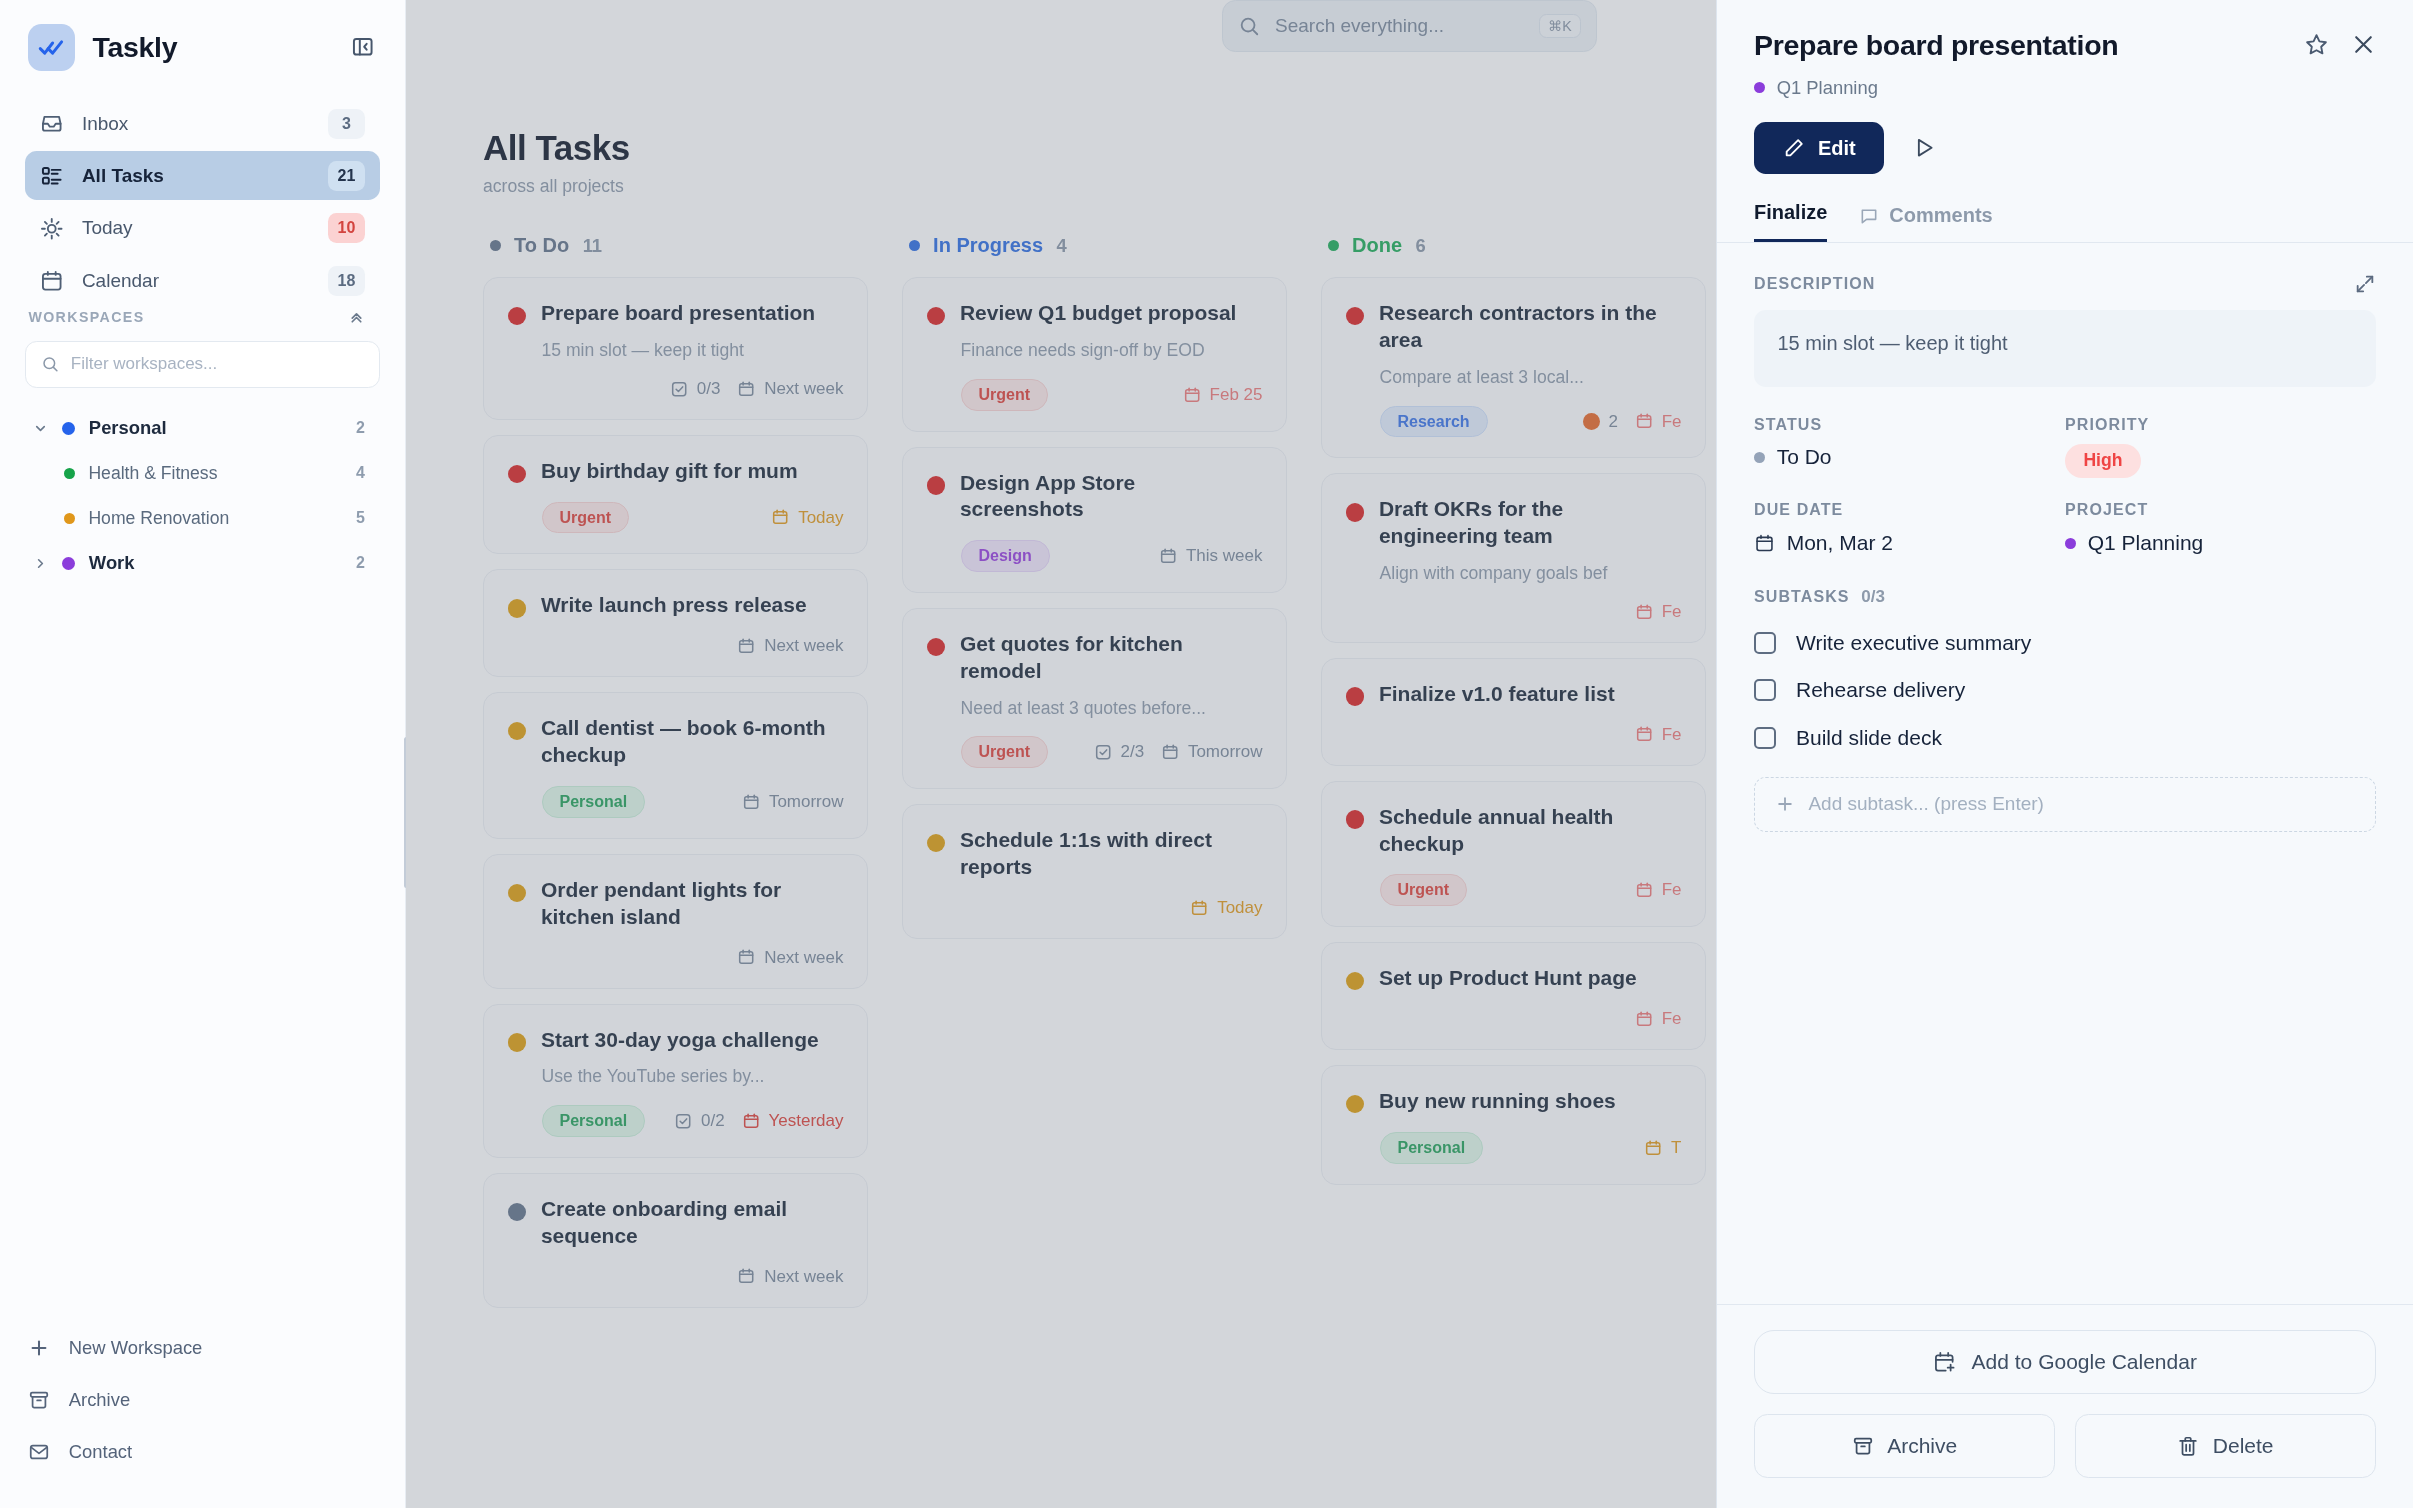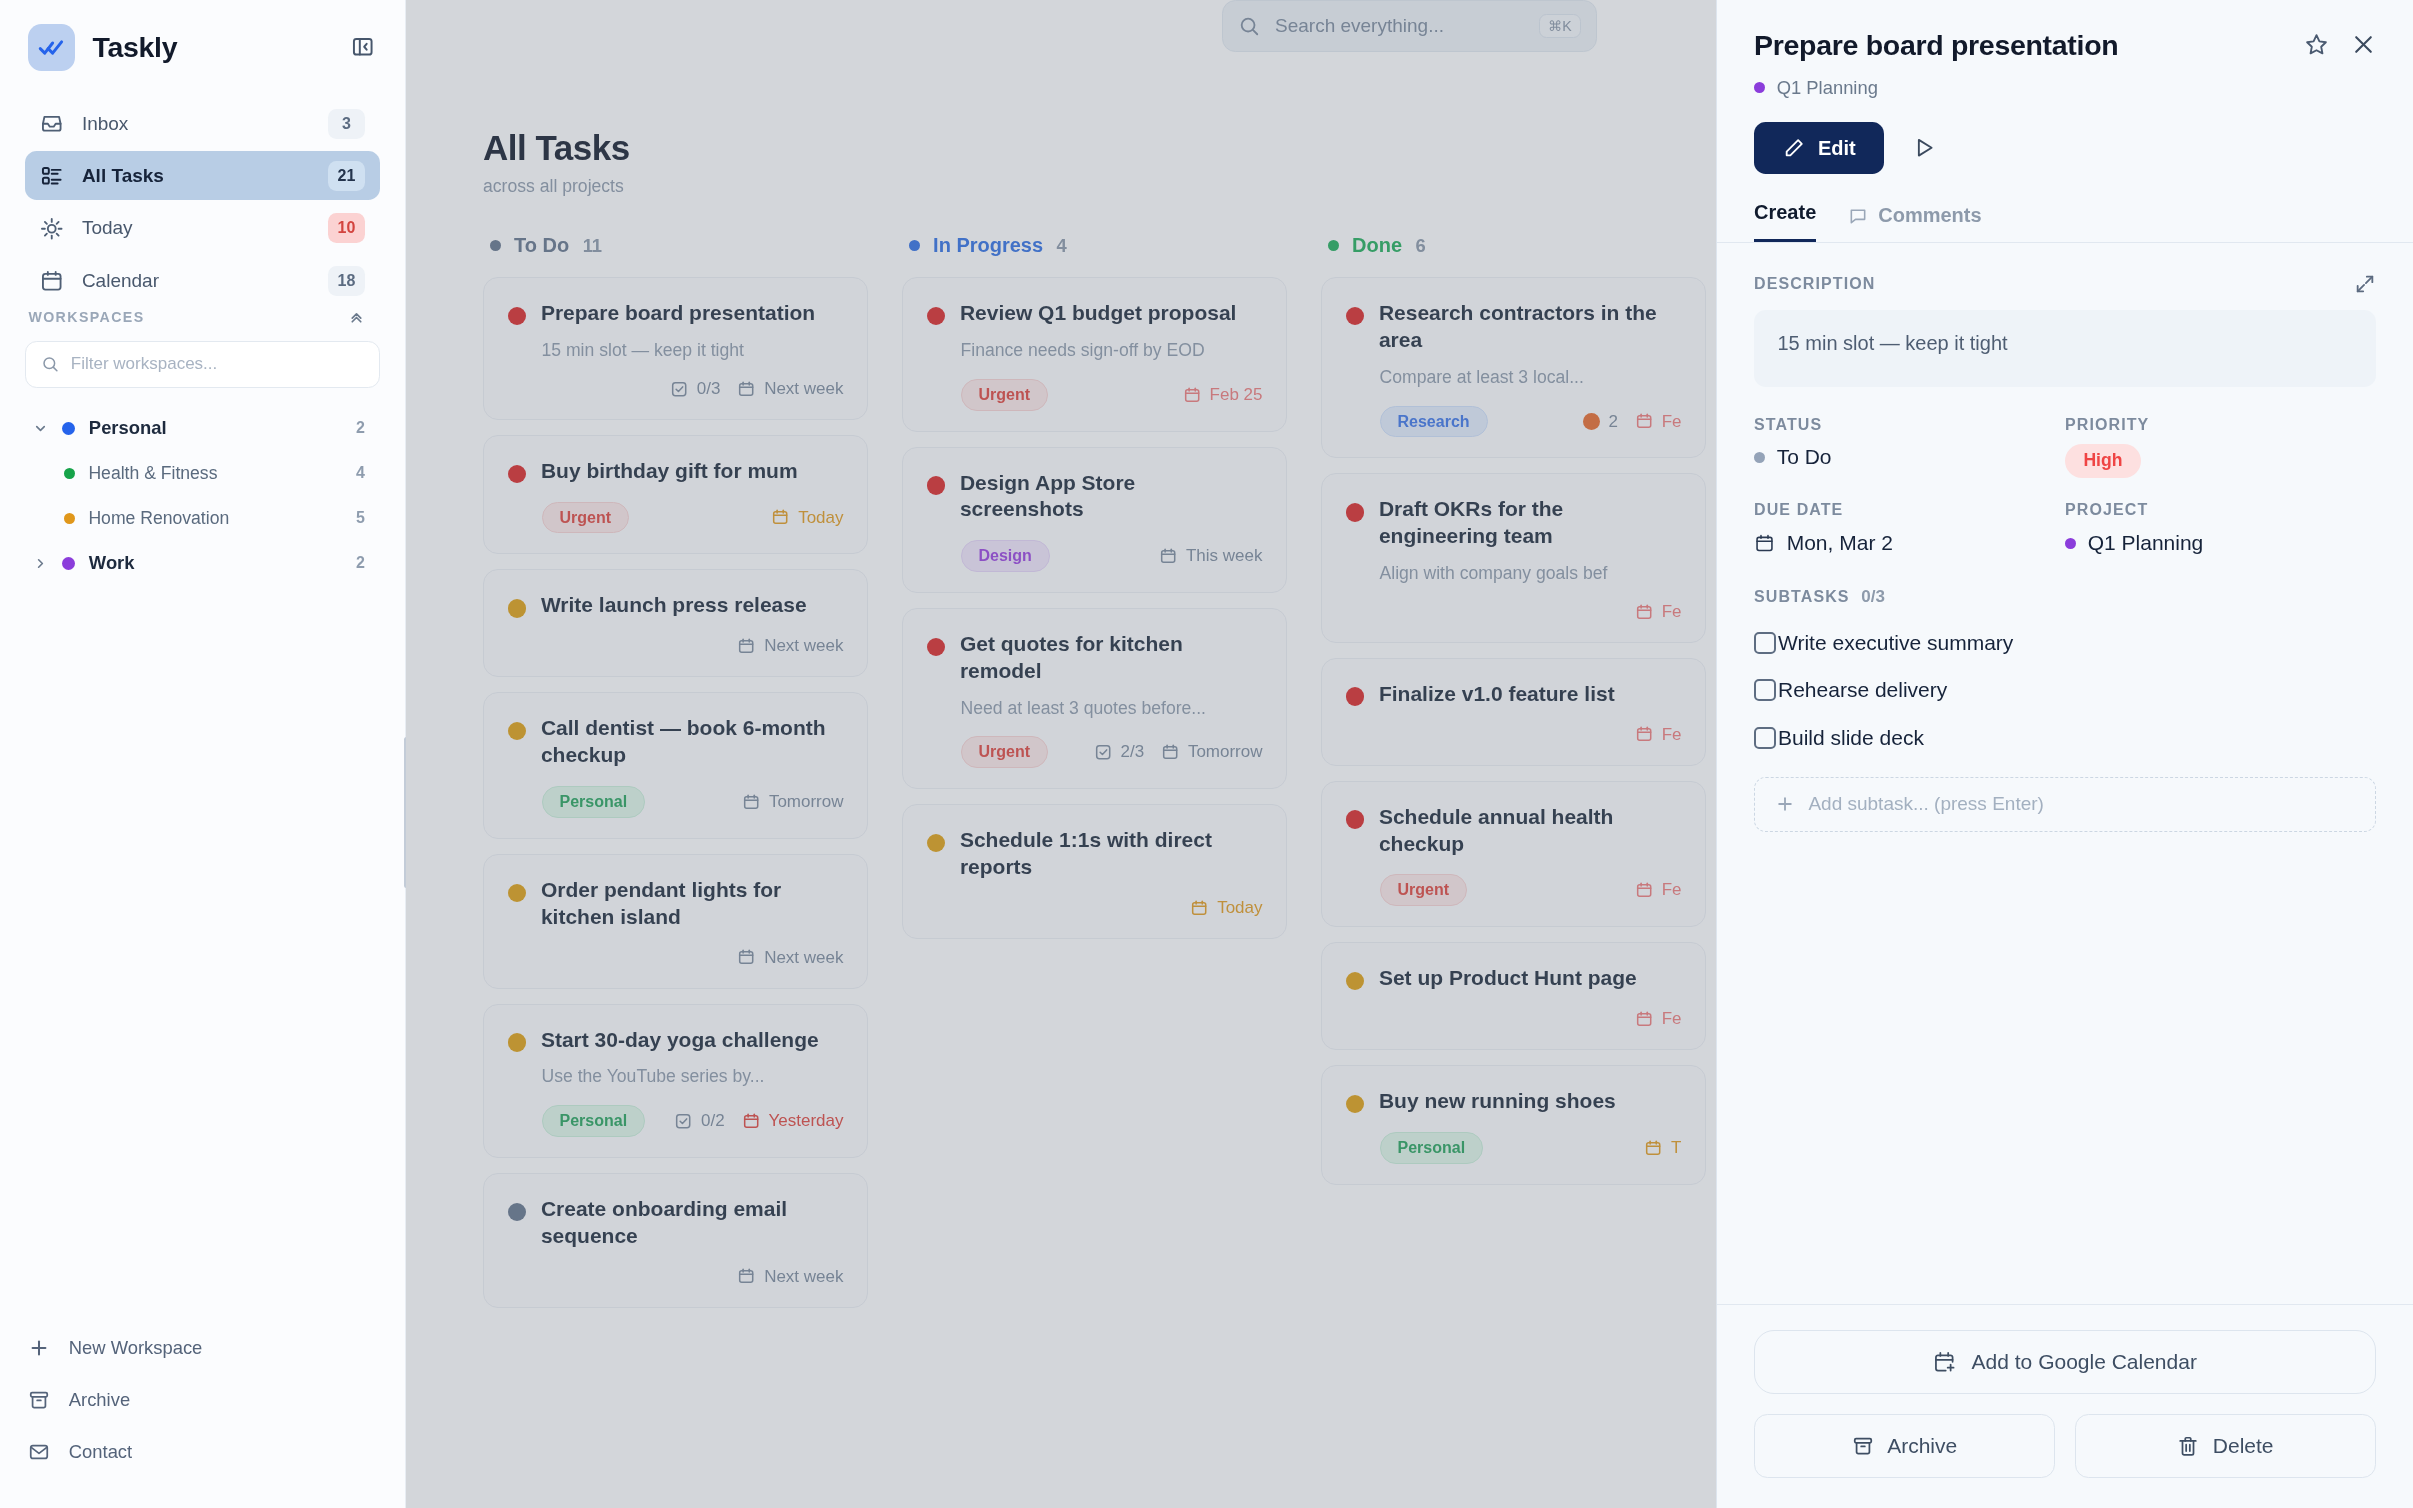--- a/index.html
+++ b/index.html
@@ -178,21 +178,21 @@
 
   .meta-grid { display:grid; grid-template-columns: 1fr 1fr; row-gap:23.5px; margin-top:28.5px; }
   .meta-val { margin-top:11.7px; display:flex; align-items:center; gap:11.7px; font-size:21px; color:#16233a; font-weight:500; }
   .pill-high {
     display:inline-flex; align-items:center; background:#fde0e0; color:#ef4444;
     border-radius:837px; padding:6.7px 18.4px; font-size:17.6px; font-weight:600; margin-top:10px;
   }
 
   .subtasks-head { display:flex; align-items:baseline; gap:11.7px; margin-top:32px; }
   .subtasks-count { font-size:17px; color:#8d9aab; font-weight:600; }
-  .subtask-row { display:flex; align-items:center; gap:2px; margin-top:23.5px; }
+  .subtask-row { display:flex; align-items:center; gap:20px; margin-top:23.5px; }
   .sub-check {
     width:22px; height:22px; border:2.1px solid #5e6d82; border-radius:5px; flex:0 0 22px;
   }
   .sub-text { font-size:21px; color:#16233a; }
   .add-sub {
     margin-top:27px; border:1.7px dashed #ccd7e3; border-radius:11.7px; height:55px;
     display:flex; align-items:center; gap:13.4px; padding:0 20px;
     font-size:19px; color:#a3b0c0;
   }
 
@@ -819,21 +819,21 @@
         <span class="play-btn">
           <svg width="23.5" height="23.5" viewBox="0 0 24 24" fill="none" stroke="#3b4a5e" stroke-width="1.9" stroke-linecap="round" stroke-linejoin="round">
             <polygon points="7 4 20 12 7 20"></polygon>
           </svg>
         </span>
       </div>
     </div>
 
     <div class="tabs">
       <div class="tab active">
-        <span>Create</span>
+        <span>Finalize</span>
       </div>
       <div class="tab">
         <svg width="20" height="20" viewBox="0 0 24 24" fill="none" stroke="#9aa7b8" stroke-width="1.9" stroke-linecap="round" stroke-linejoin="round">
           <path d="M4 5h16v11H9l-5 4z"></path>
         </svg>
         <span>Comments</span>
       </div>
     </div>
 
     <div class="panel-body">

